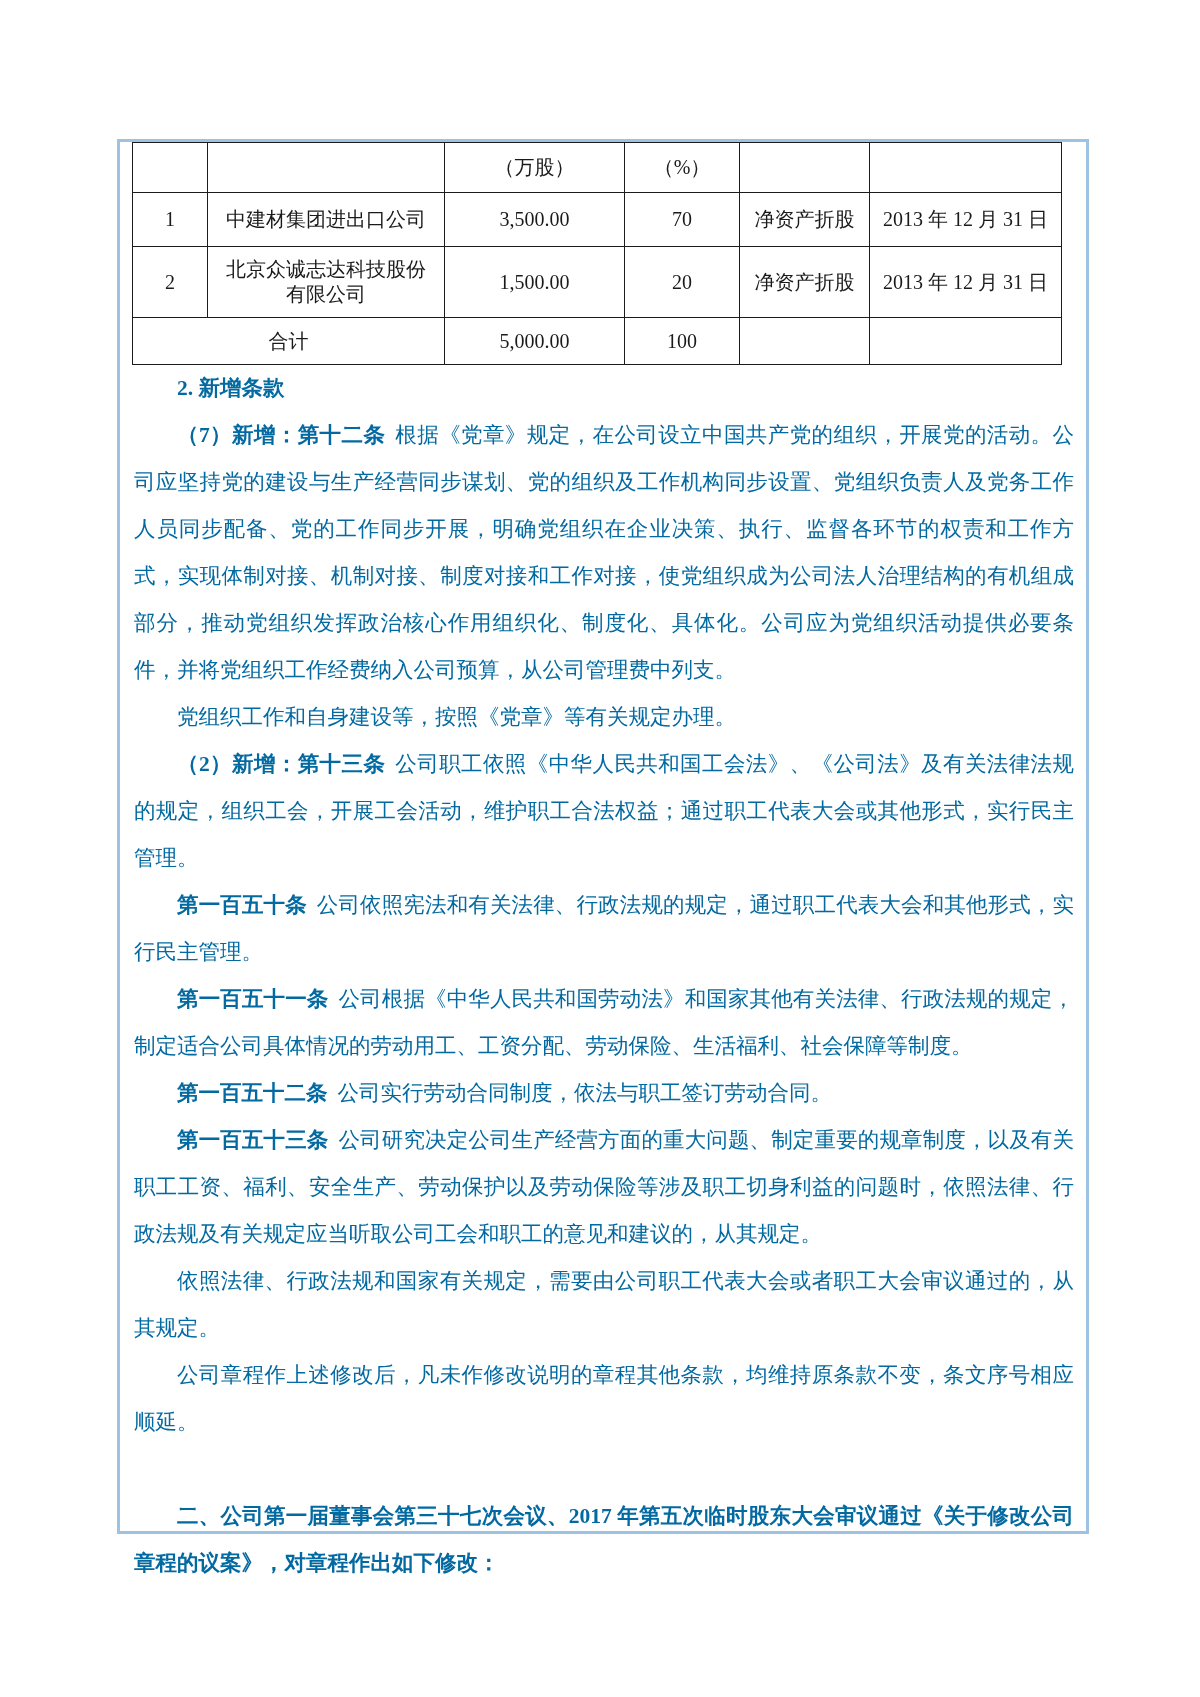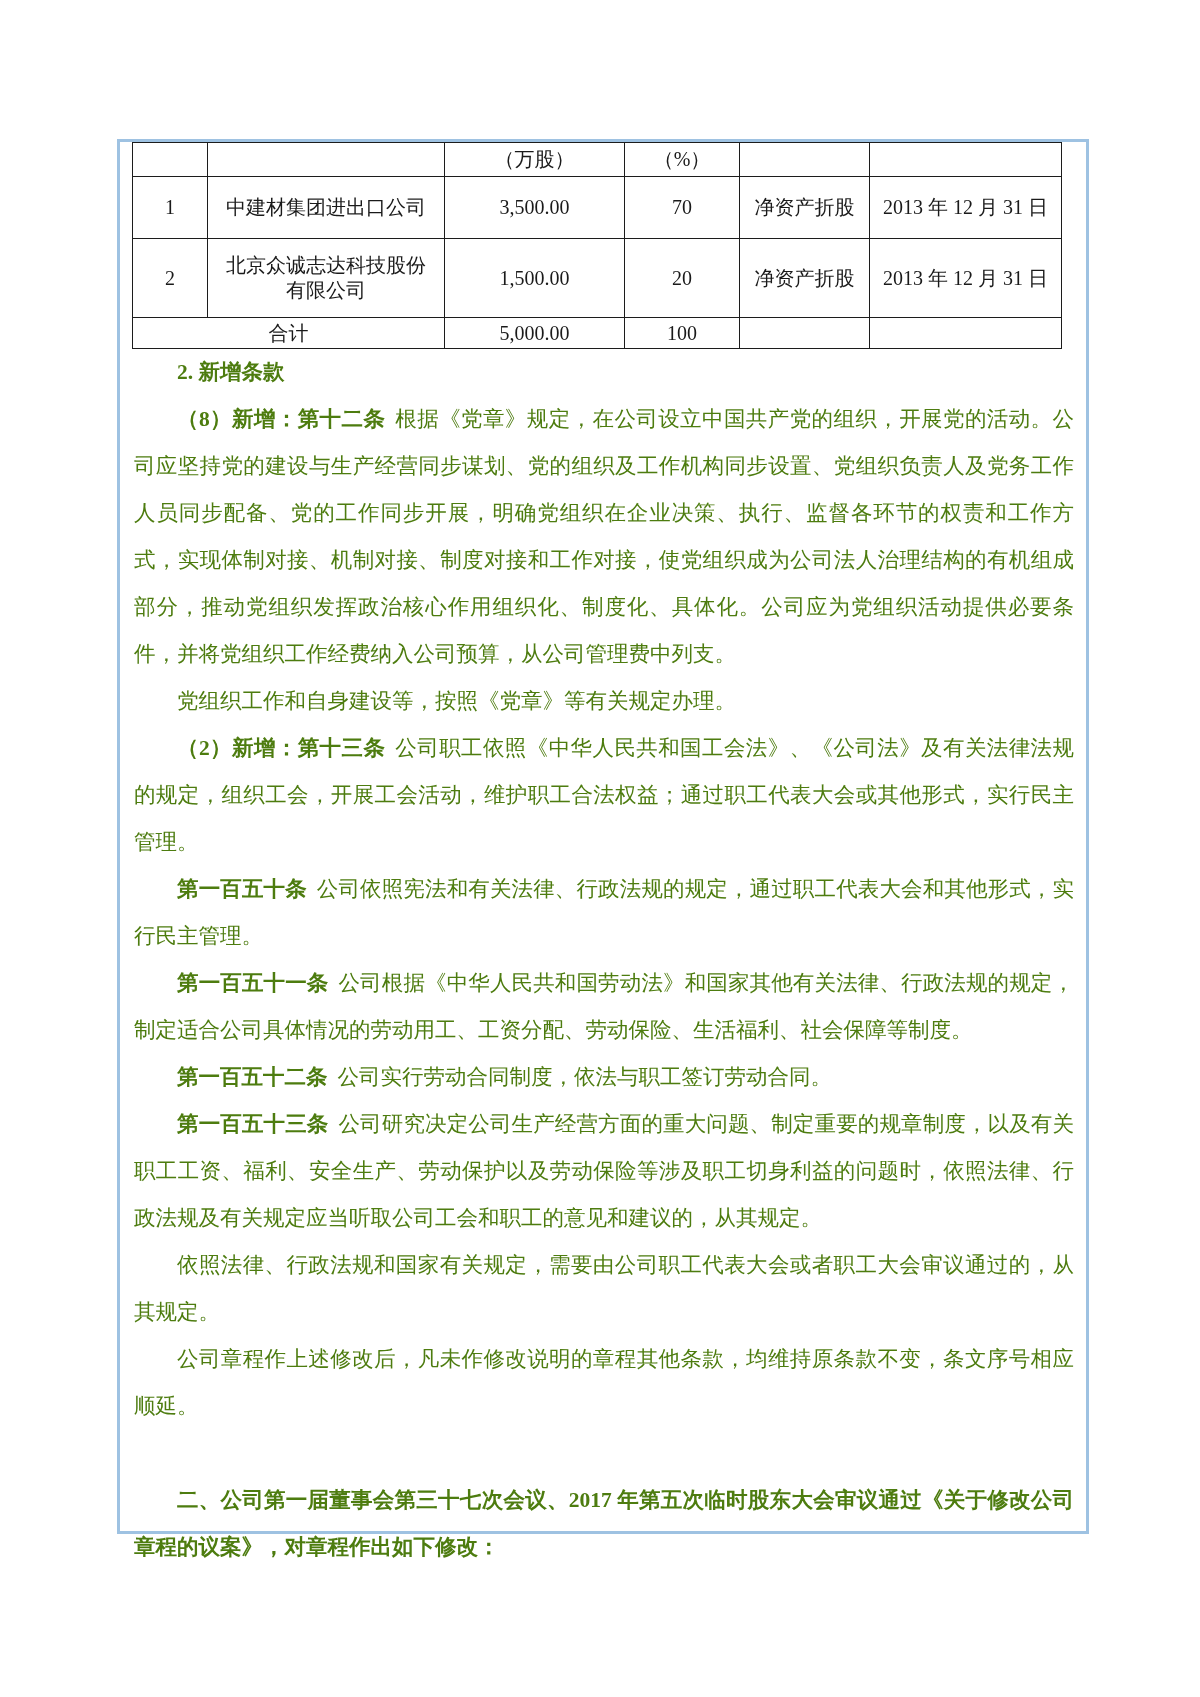--- a/index.html
+++ b/index.html
@@ -31,37 +31,37 @@
     margin-top: 0px;
     width: 929px;
     font-size: 20px;
     color: #1a1a1a;
   }
   table.sh-table td {
     border: 1.6px solid #1c1c1c;
     text-align: center;
     vertical-align: middle;
     line-height: 25px;
-    padding: 0;
+    padding: 8px;
     overflow: hidden;
   }
-  table.sh-table td.name-cell { padding: 12px 10px; }
+  table.sh-table td.name-cell { padding: 4px 10px; }
   tr.hdr-row   td { height: 33px; }
   tbody tr:nth-child(1) td { height: 37px; }
   tbody tr:nth-child(2) td { height: 54px; }
   tr.total-row td { height: 30px; }
   
   .doc-body {
     margin-left: 14px;
     width: 940px;
     font-size: 21.5px;
     line-height: 47px;
     text-align: justify;
     text-justify: inter-ideograph;
-    color: #4d7c0f;
+    color: #0369a1;
   }
   .doc-body p { margin: 0; text-indent: 2em; }
   .doc-body p.h  { font-weight: bold; text-align: left; }
   .doc-body p.pb { font-weight: bold; }
   .doc-body span.lead { font-weight: bold; margin-right: 10px; }
   .doc-body div.spacer { height: 47px; }
 </style>
 </head>
 <body>
 
@@ -111,21 +111,21 @@
           <td>5,000.00</td>
           <td>100</td>
           <td></td>
           <td></td>
         </tr>
       </tfoot>
     </table>
 
     <div class="doc-body" id="doc-body">
         <p class="h">2. 新增条款</p>
-        <p class="p"><span class="lead">（8）新增：第十二条</span>根据《党章》规定，在公司设立中国共产党的组织，开展党的活动。公司应坚持党的建设与生产经营同步谋划、党的组织及工作机构同步设置、党组织负责人及党务工作人员同步配备、党的工作同步开展，明确党组织在企业决策、执行、监督各环节的权责和工作方式，实现体制对接、机制对接、制度对接和工作对接，使党组织成为公司法人治理结构的有机组成部分，推动党组织发挥政治核心作用组织化、制度化、具体化。公司应为党组织活动提供必要条件，并将党组织工作经费纳入公司预算，从公司管理费中列支。</p>
+        <p class="p"><span class="lead">（7）新增：第十二条</span>根据《党章》规定，在公司设立中国共产党的组织，开展党的活动。公司应坚持党的建设与生产经营同步谋划、党的组织及工作机构同步设置、党组织负责人及党务工作人员同步配备、党的工作同步开展，明确党组织在企业决策、执行、监督各环节的权责和工作方式，实现体制对接、机制对接、制度对接和工作对接，使党组织成为公司法人治理结构的有机组成部分，推动党组织发挥政治核心作用组织化、制度化、具体化。公司应为党组织活动提供必要条件，并将党组织工作经费纳入公司预算，从公司管理费中列支。</p>
         <p class="p">党组织工作和自身建设等，按照《党章》等有关规定办理。</p>
         <p class="p"><span class="lead">（2）新增：第十三条</span>公司职工依照《中华人民共和国工会法》、《公司法》及有关法律法规的规定，组织工会，开展工会活动，维护职工合法权益；通过职工代表大会或其他形式，实行民主管理。</p>
         <p class="p"><span class="lead">第一百五十条</span>公司依照宪法和有关法律、行政法规的规定，通过职工代表大会和其他形式，实行民主管理。</p>
         <p class="p"><span class="lead">第一百五十一条</span>公司根据《中华人民共和国劳动法》和国家其他有关法律、行政法规的规定，制定适合公司具体情况的劳动用工、工资分配、劳动保险、生活福利、社会保障等制度。</p>
         <p class="p"><span class="lead">第一百五十二条</span>公司实行劳动合同制度，依法与职工签订劳动合同。</p>
         <p class="p"><span class="lead">第一百五十三条</span>公司研究决定公司生产经营方面的重大问题、制定重要的规章制度，以及有关职工工资、福利、安全生产、劳动保护以及劳动保险等涉及职工切身利益的问题时，依照法律、行政法规及有关规定应当听取公司工会和职工的意见和建议的，从其规定。</p>
         <p class="p">依照法律、行政法规和国家有关规定，需要由公司职工代表大会或者职工大会审议通过的，从其规定。</p>
         <p class="p">公司章程作上述修改后，凡未作修改说明的章程其他条款，均维持原条款不变，条文序号相应顺延。</p>
         <div class="spacer"></div>
         <p class="pb">二、公司第一届董事会第三十七次会议、2017 年第五次临时股东大会审议通过《关于修改公司章程的议案》，对章程作出如下修改：</p>

